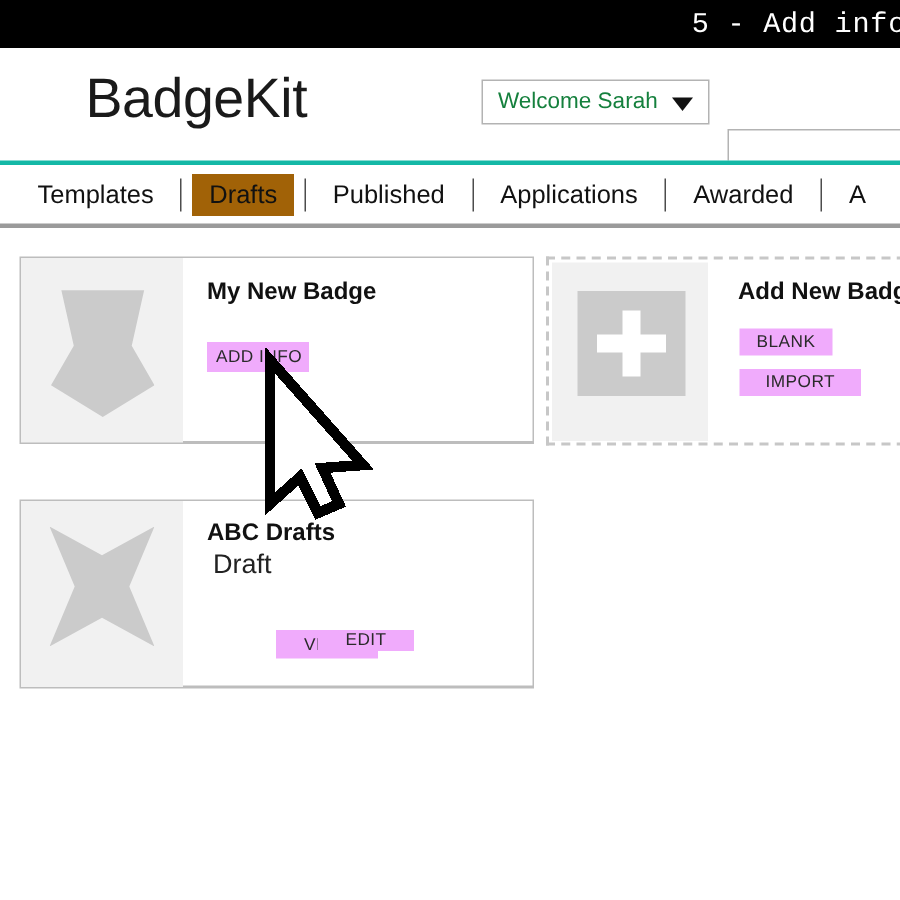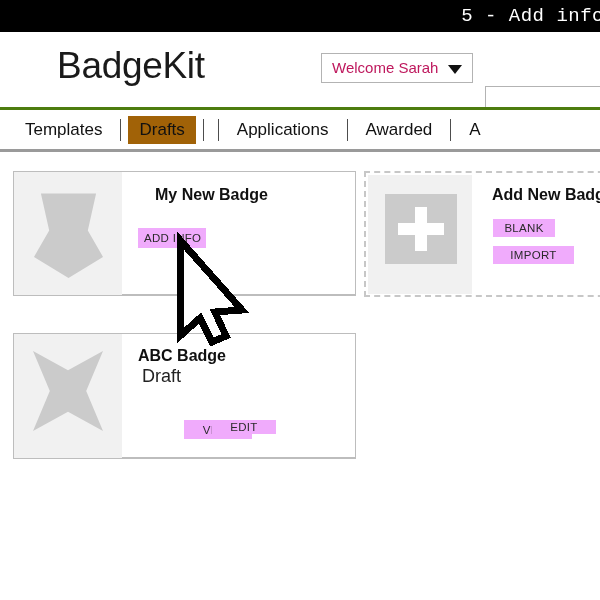--- a/index.html
+++ b/index.html
@@ -58,21 +58,21 @@
   #user-menu {
     position: absolute;
     left: 278px;
     top: 21px;
     width: 152px;
     height: 30px;
     border: 1px solid #b3b3b3;
     background: #ffffff;
     box-sizing: border-box;
     font-size: 15px;
-    color: #be185d;
+    color: #15803d;
     cursor: pointer;
   }
   #user-menu .um-label {
     position: absolute;
     left: 10px;
     top: 5px;
   }
   #user-menu .caret {
     position: absolute;
     right: 10px;
@@ -114,21 +114,21 @@
     overflow: hidden;
     white-space: nowrap;
   }
 
   
   #nav-bar {
     position: absolute;
     left: 0; top: 107px;
     width: 600px;
     height: 45px;
-    border-top: 3px solid #4d7c0f;
+    border-top: 3px solid #14b8a6;
     border-bottom: 3px solid #9a9a9a;
     box-sizing: border-box;
     background: #ffffff;
     white-space: nowrap;
     overflow: hidden;
   }
   #nav-bar .nav-inner {
     position: absolute;
     left: 14px;
     top: 0;
@@ -265,36 +265,37 @@
 
   <button id="search-button">SEARCH</button>
 </div>
 
 <div id="nav-bar">
   <div class="nav-inner">
     <div class="nav-tab">Templates</div>
     <div class="nav-sep"></div>
     <div class="nav-tab active">Drafts</div>
     <div class="nav-sep"></div>
+    <div class="nav-tab">Published</div>
     <div class="nav-sep"></div>
     <div class="nav-tab">Applications</div>
     <div class="nav-sep"></div>
     <div class="nav-tab">Awarded</div>
     <div class="nav-sep"></div>
     <div class="nav-tab">A</div>
   </div>
 </div>
 
 <div class="card solid" style="left:13px; top:171px; width:343px; height:125px;">
 
   <div class="card-thumb" style="width:108px; height:123px;">
     <div class="shape-shield" style="left:20px; top:18px; width:69px; height:88px;"></div>
   </div>
 
-  <div class="card-title" style="left:141px; top:14px;">My New Badge</div>
+  <div class="card-title" style="left:124px; top:14px;">My New Badge</div>
 
   <button class="pill-btn" style="left:124px; top:56px; width:68px; height:20px;">ADD INFO</button>
 </div>
 
 <div class="card dashed" style="left:364px; top:171px; width:250px; height:126px;">
 
   <div class="card-thumb" style="left:2px; top:2px; width:104px; height:119px;">
     <div class="plus-tile" style="left:17px; top:19px; width:72px; height:70px;">
       <div class="bar-h"></div>
       <div class="bar-v"></div>
@@ -307,21 +308,21 @@
 
   <button class="pill-btn" style="left:127px; top:73px; width:81px; height:18px;">IMPORT</button>
 </div>
 
 <div class="card solid" style="left:13px; top:333px; width:343px; height:126px;">
 
   <div class="card-thumb" style="width:108px; height:124px;">
     <div class="shape-star" style="left:19px; top:17px; width:70px; height:80px;"></div>
   </div>
 
-  <div class="card-title" style="left:124px; top:13px;">ABC Badge</div>
+  <div class="card-title" style="left:124px; top:13px;">ABC Drafts</div>
 
   <div class="card-sub" style="left:128px; top:32px;">Draft</div>
 
   <button class="pill-btn" style="left:124px; top:86px; width:68px; height:19px;margin-left:46px;">VIEW</button>
 
   <button class="pill-btn" style="left:198px; top:86px; width:64px; height:14px;">EDIT</button>
 </div>
 
 <div id="mouse-cursor">
   <svg width="80" height="115" viewBox="0 0 80 115" shape-rendering="crispEdges">

